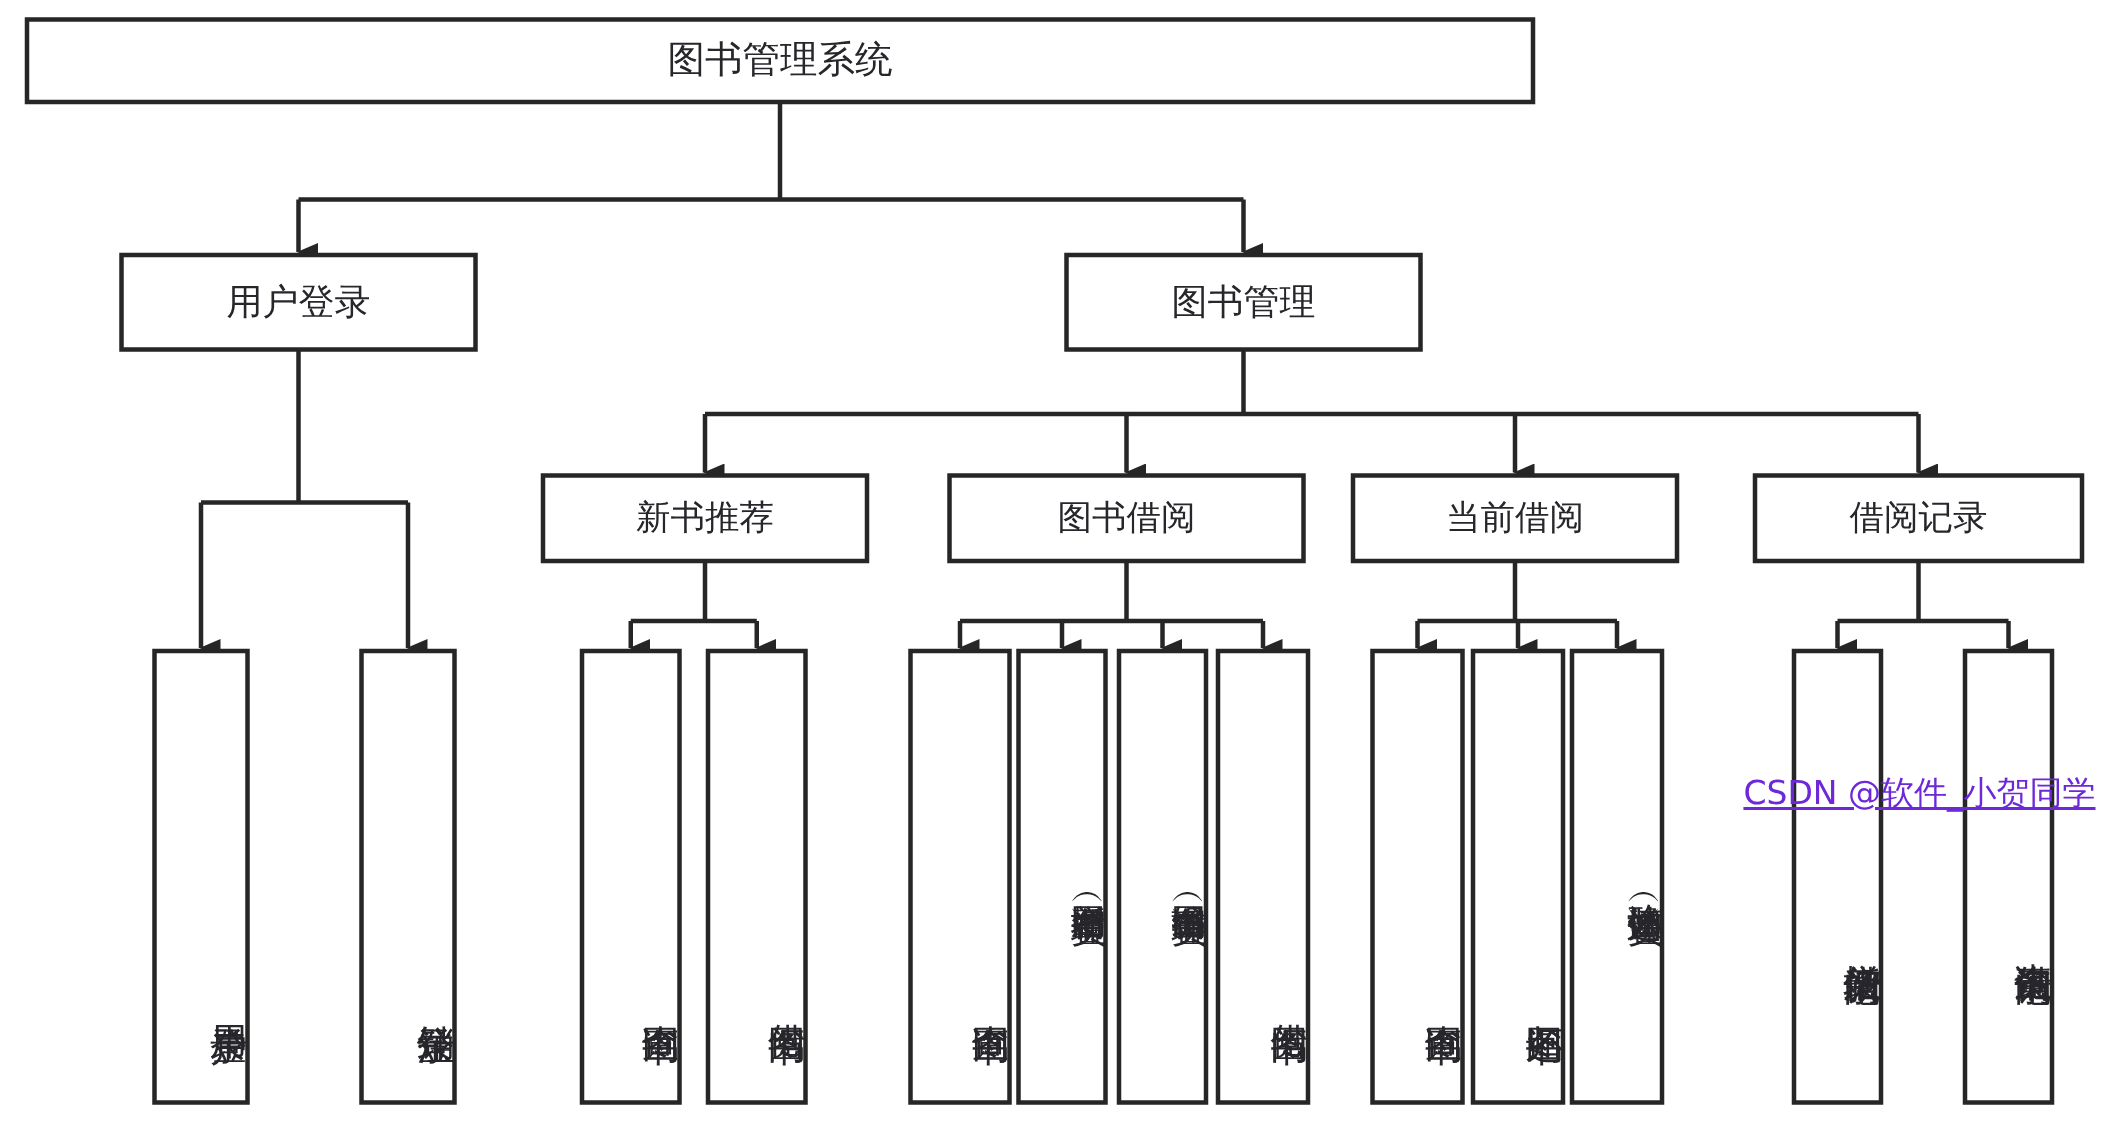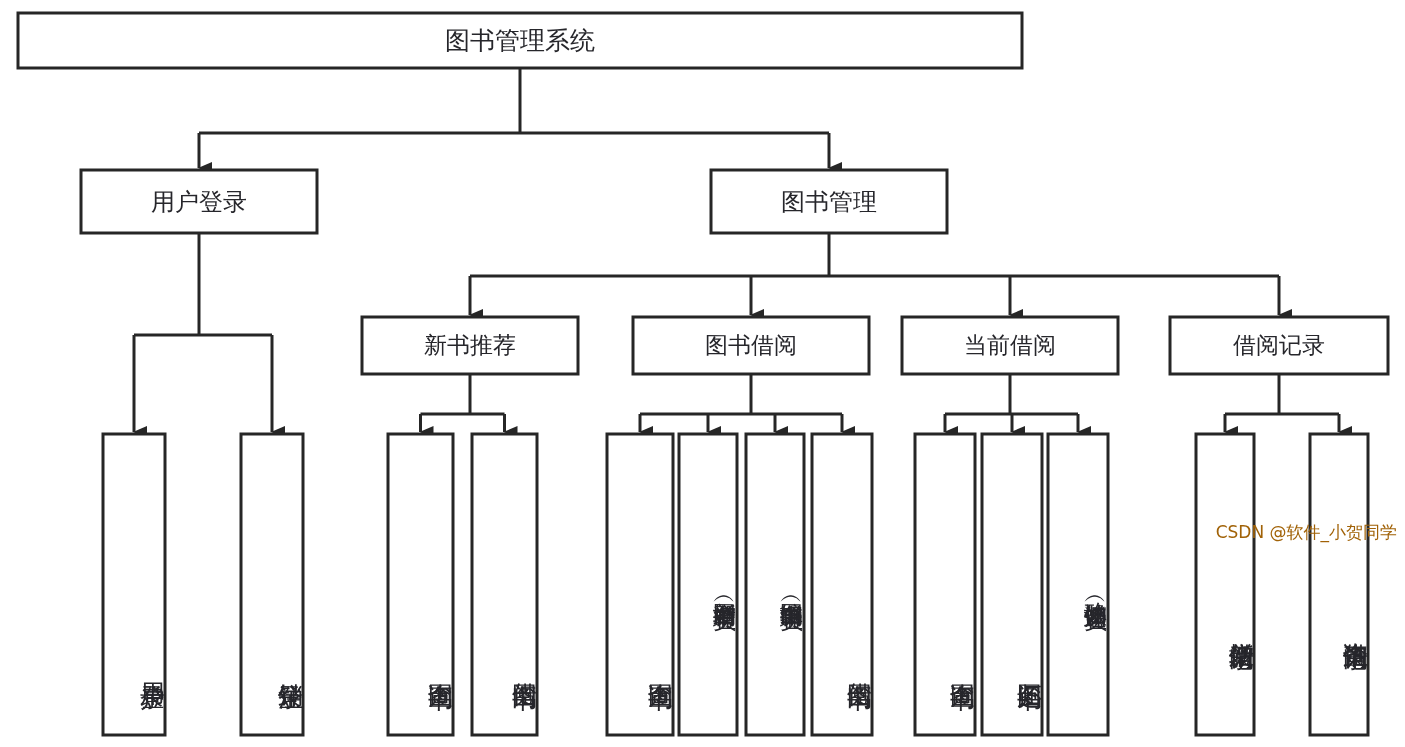--- a/index.html
+++ b/index.html
@@ -34,24 +34,25 @@
     white-space:nowrap;
     display:flex;
     align-items:flex-start;
     justify-content:center;
     pointer-events:none;
   }
   .watermark{
     position:absolute;
     right:8px;
     bottom:4px;
-    color:#a16207;
-    font-size:17px;
+    color:#6d28d9;
+    font-size:22px;
     font-family:"DejaVu Sans","Liberation Sans",sans-serif;
     white-space:nowrap;
+    text-decoration:underline;
   }
 </style>
 </head>
 <body>
 
 <div id="stage">
 
   <svg id="diagram" viewBox="0 0 1405 747">
     <defs>
       <marker id="arrow" viewBox="0 0 12 14" refX="6" refY="13" markerWidth="12" markerHeight="14" orient="auto-start-reverse" markerUnits="userSpaceOnUse">

